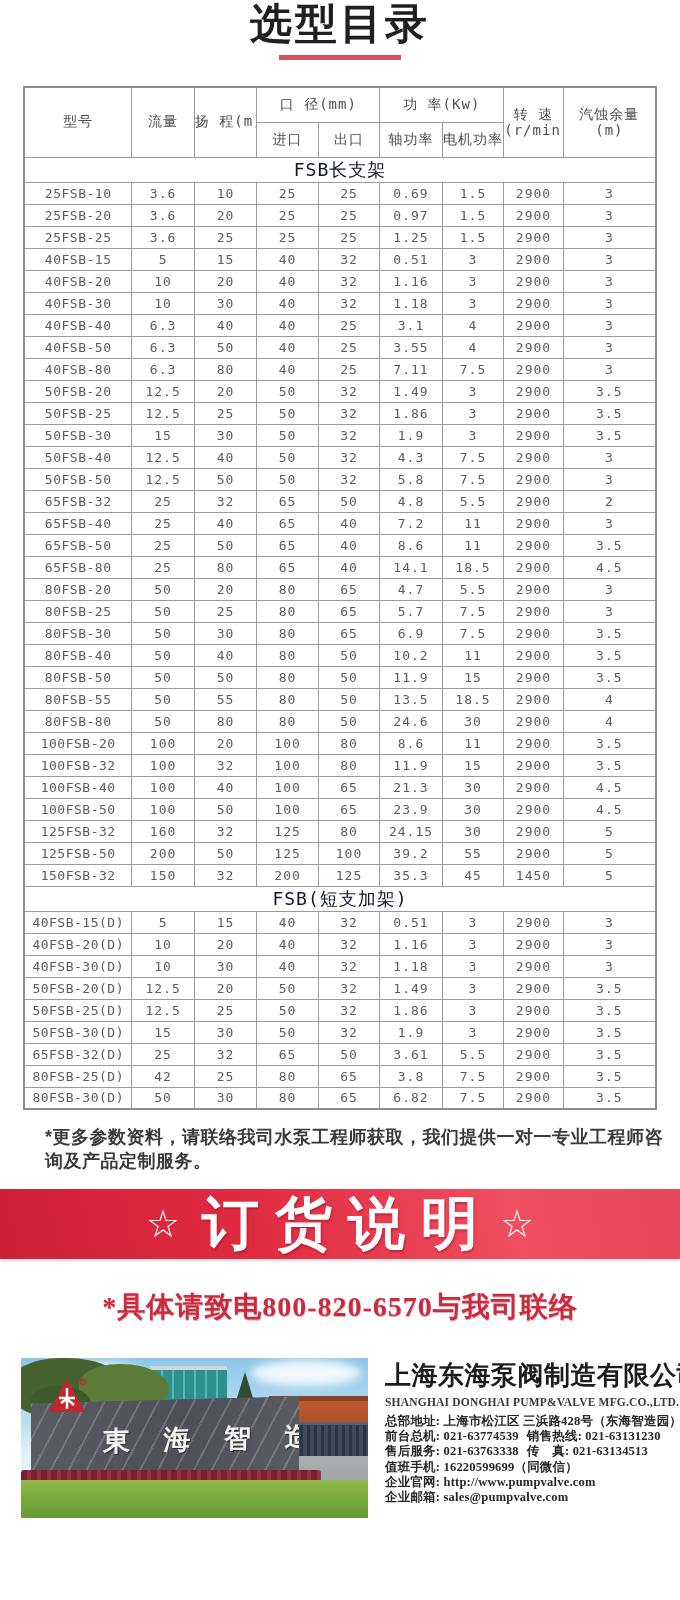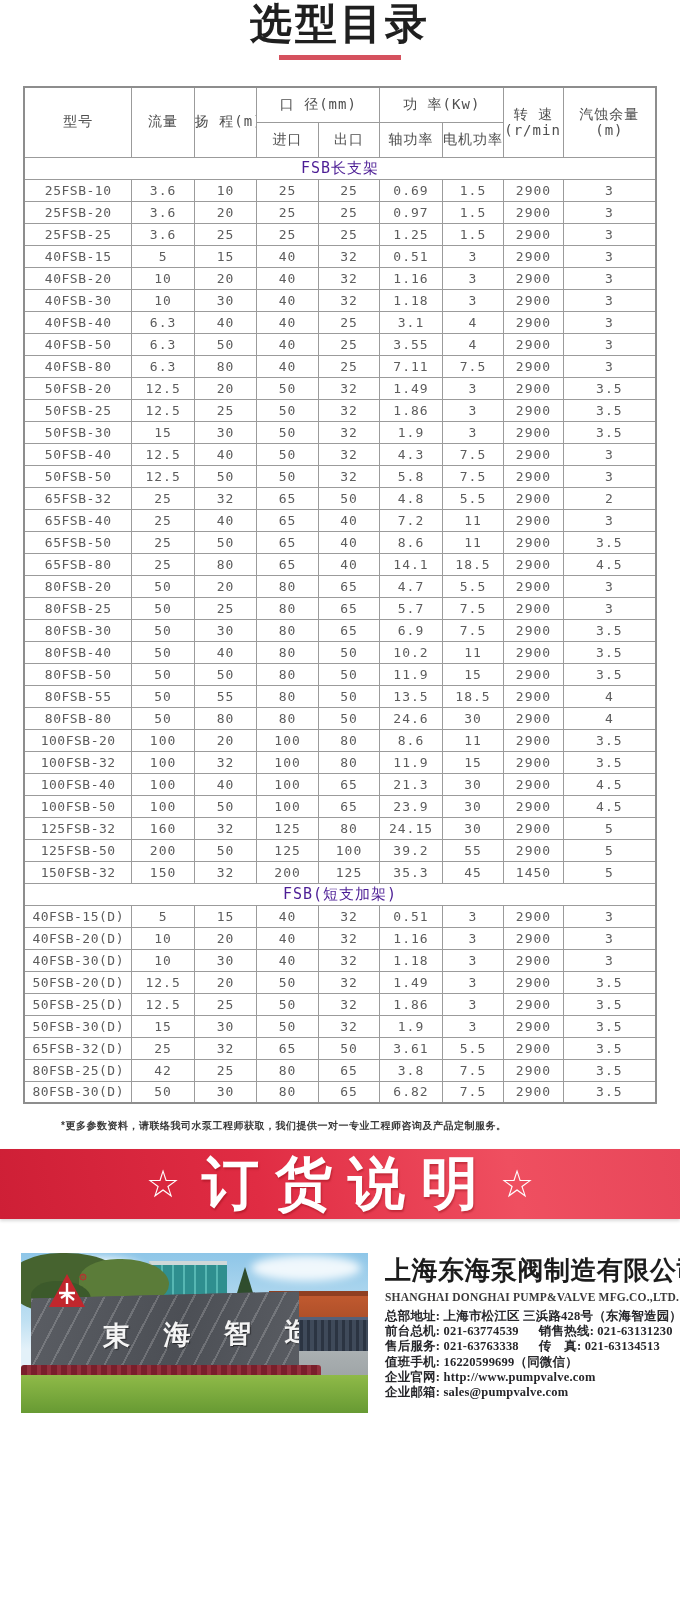--- a/index.html
+++ b/index.html
@@ -25,26 +25,26 @@
   table.sel th, table.sel td {
     border:1px solid #9b9b9b; text-align:center; vertical-align:middle;
     color:#5c5c5c; font-size:13px; font-weight:normal; letter-spacing:1px;
     overflow:hidden; white-space:nowrap;
   }
   table.sel { border:2px solid #8d8d8d; }
   table.sel thead th { height:35px; font-size:14px; color:#4f4f4f; }
   table.sel thead .two-line div { line-height:16px; }
   table.sel tbody tr { height:22px; }
   table.sel tbody tr.section-row td {
-    font-size:15px; color:#4c1d95; letter-spacing:1px; height:22px;
+    font-size:18px; color:#0f172a; letter-spacing:1px; height:22px;
   }
   table.sel td.model-cell { letter-spacing:0.5px; }
   
   .footnote {
-    margin:15px 0 0 61px; font-size:10px; font-weight:bold; color:#3a3a3a;
+    margin:15px 0 0 45px; font-size:18px; font-weight:bold; color:#3a3a3a;
     letter-spacing:0.5px;
   }
   
   .banner {
     margin-top:16px; width:680px; height:70px;
     background:linear-gradient(78deg,#ce1f36 0%,#e02c43 38%,#ef4f60 75%,#e8475a 100%);
     display:flex; align-items:center; justify-content:center;
     box-shadow:0 2px 3px rgba(0,0,0,0.15);
   }
   .banner .star { color:#ffffff; font-size:38px; line-height:70px; }
@@ -139,21 +139,21 @@
     font-family:"Liberation Serif","DejaVu Serif",serif;
     margin-top:7px; color:#c6232f; font-weight:bold; white-space:nowrap;
   }
   .hotline .hot-label { font-size:17px; letter-spacing:1px; }
   .hotline .hot-num { font-size:21px; letter-spacing:1px; }
   .contacts { margin-top:6px; font-family:"Liberation Serif","DejaVu Serif",serif; }
   .contact-line {
     font-size:12.5px; font-weight:bold; color:#26262a; line-height:15.2px;
     white-space:nowrap; letter-spacing:0.2px;
   }
-  .contact-line .pair2 { margin-left:20px; }
+  .contact-line .pair2 { margin-left:8px; }
 </style>
 </head>
 <body>
 
 <div class="page">
 
   <div class="hdr">
     <h1>选型目录</h1>
     <div class="title-underline"></div>
   </div>
@@ -656,20 +656,21 @@
 
   <p class="footnote">*更多参数资料，请联络我司水泵工程师获取，我们提供一对一专业工程师咨询及产品定制服务。</p>
 
   <div class="banner">
     <span class="star">☆</span>
     <span class="banner-title">订货说明</span>
     <span class="star">☆</span>
   </div>
 
   <div class="notices">
+    <div class="notice">*具体请致电800-820-6570与我司联络</div>
   </div>
 
   <div class="footer">
 
     <div class="photo">
       <div class="cloud" style="left:30px;top:4px;width:90px;height:22px;"></div>
       <div class="cloud" style="left:230px;top:2px;width:110px;height:26px;"></div>
       <div class="glass-building"></div>
       <div class="tree" style="left:-12px;top:0px;width:120px;height:62px;background:#46632f;"></div>
       <div class="tree" style="left:58px;top:6px;width:90px;height:48px;background:#5b7c39;"></div>

